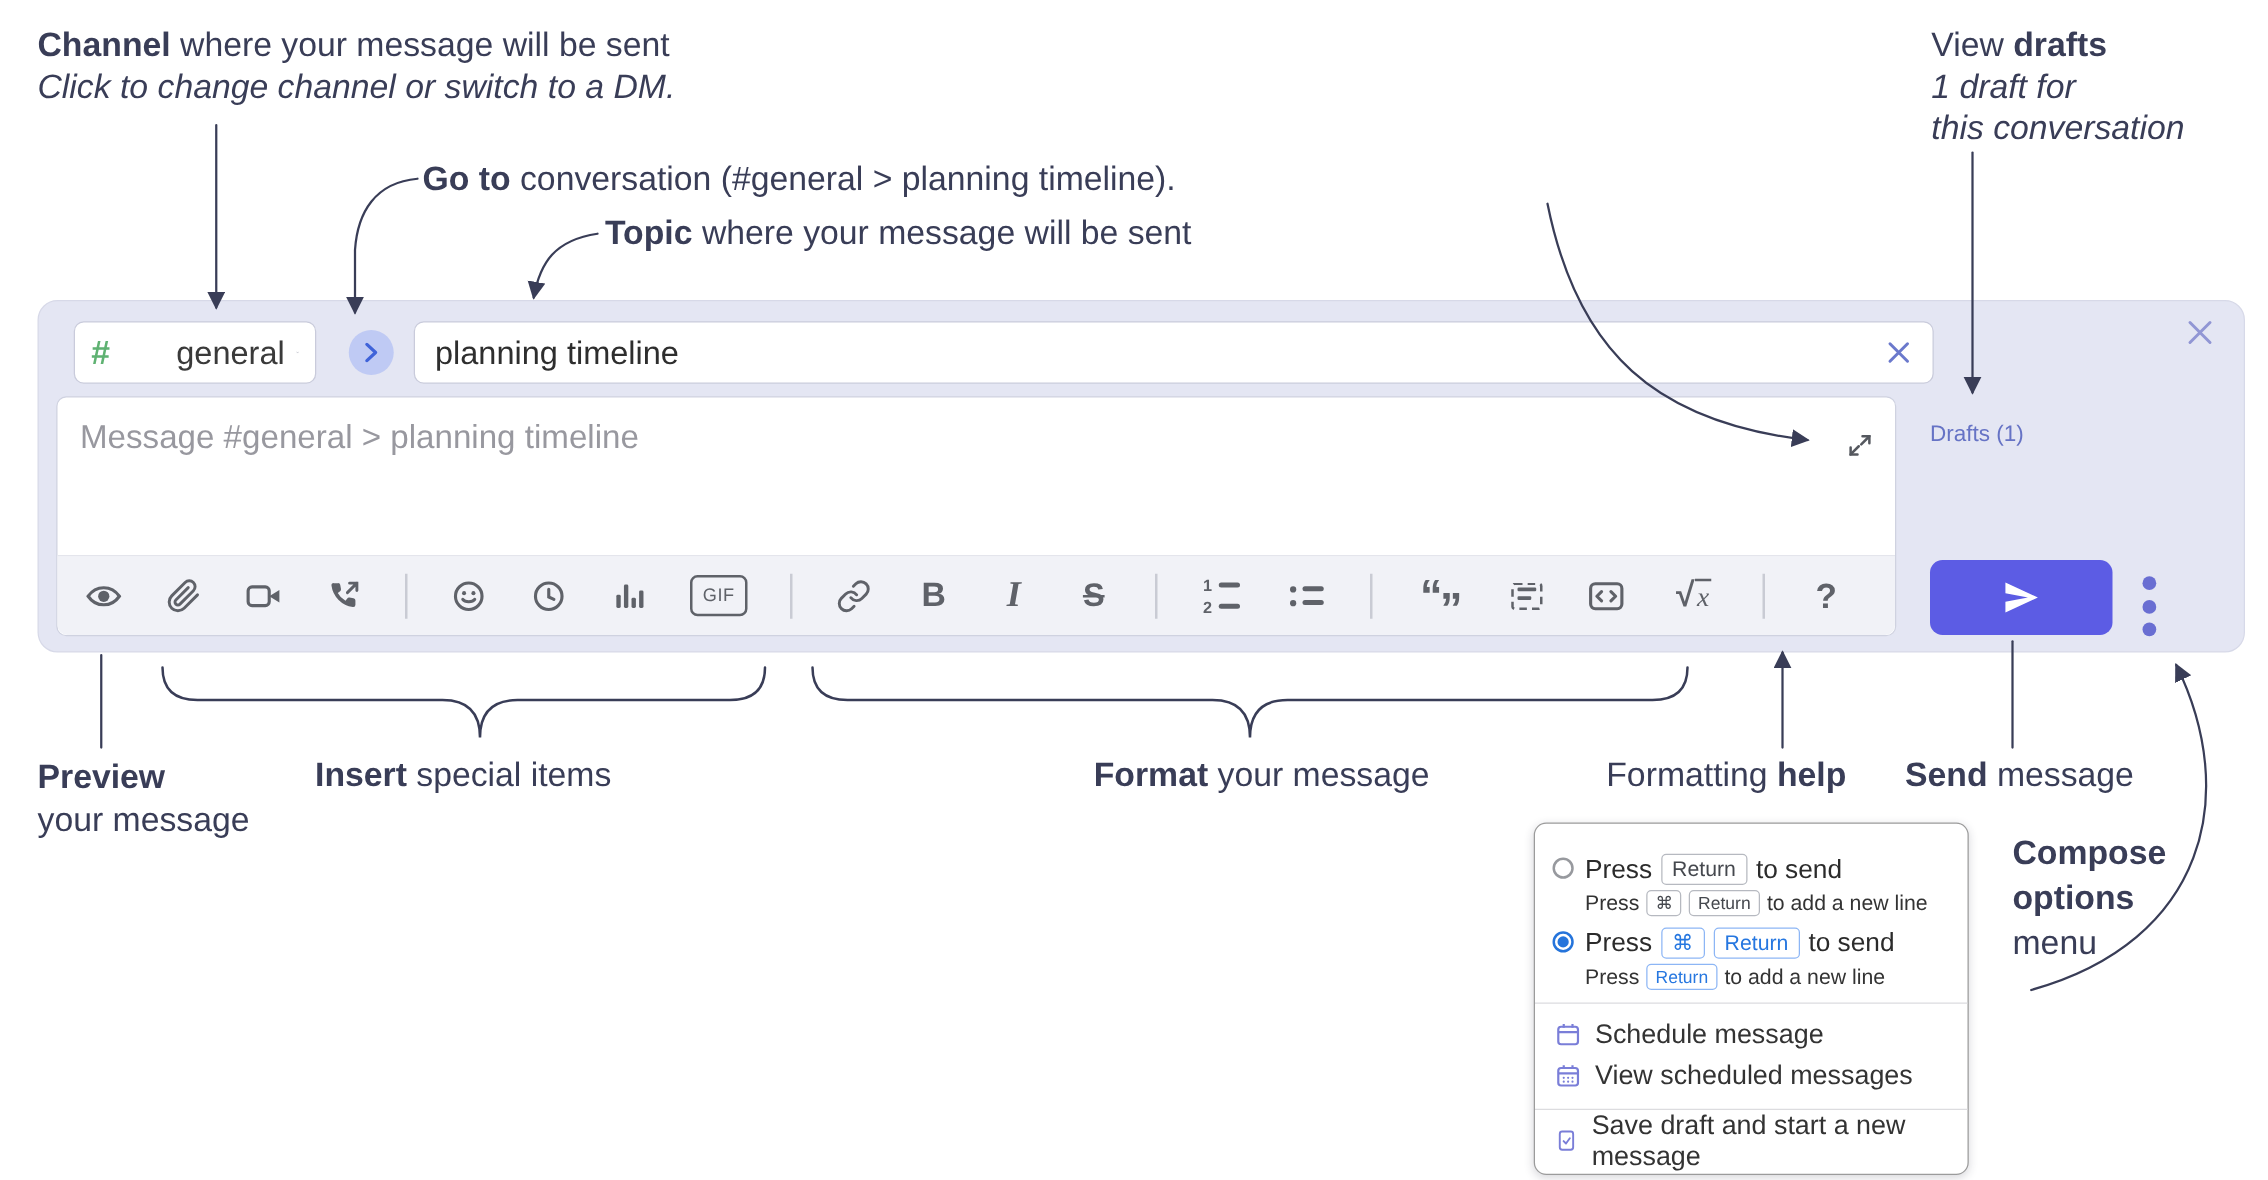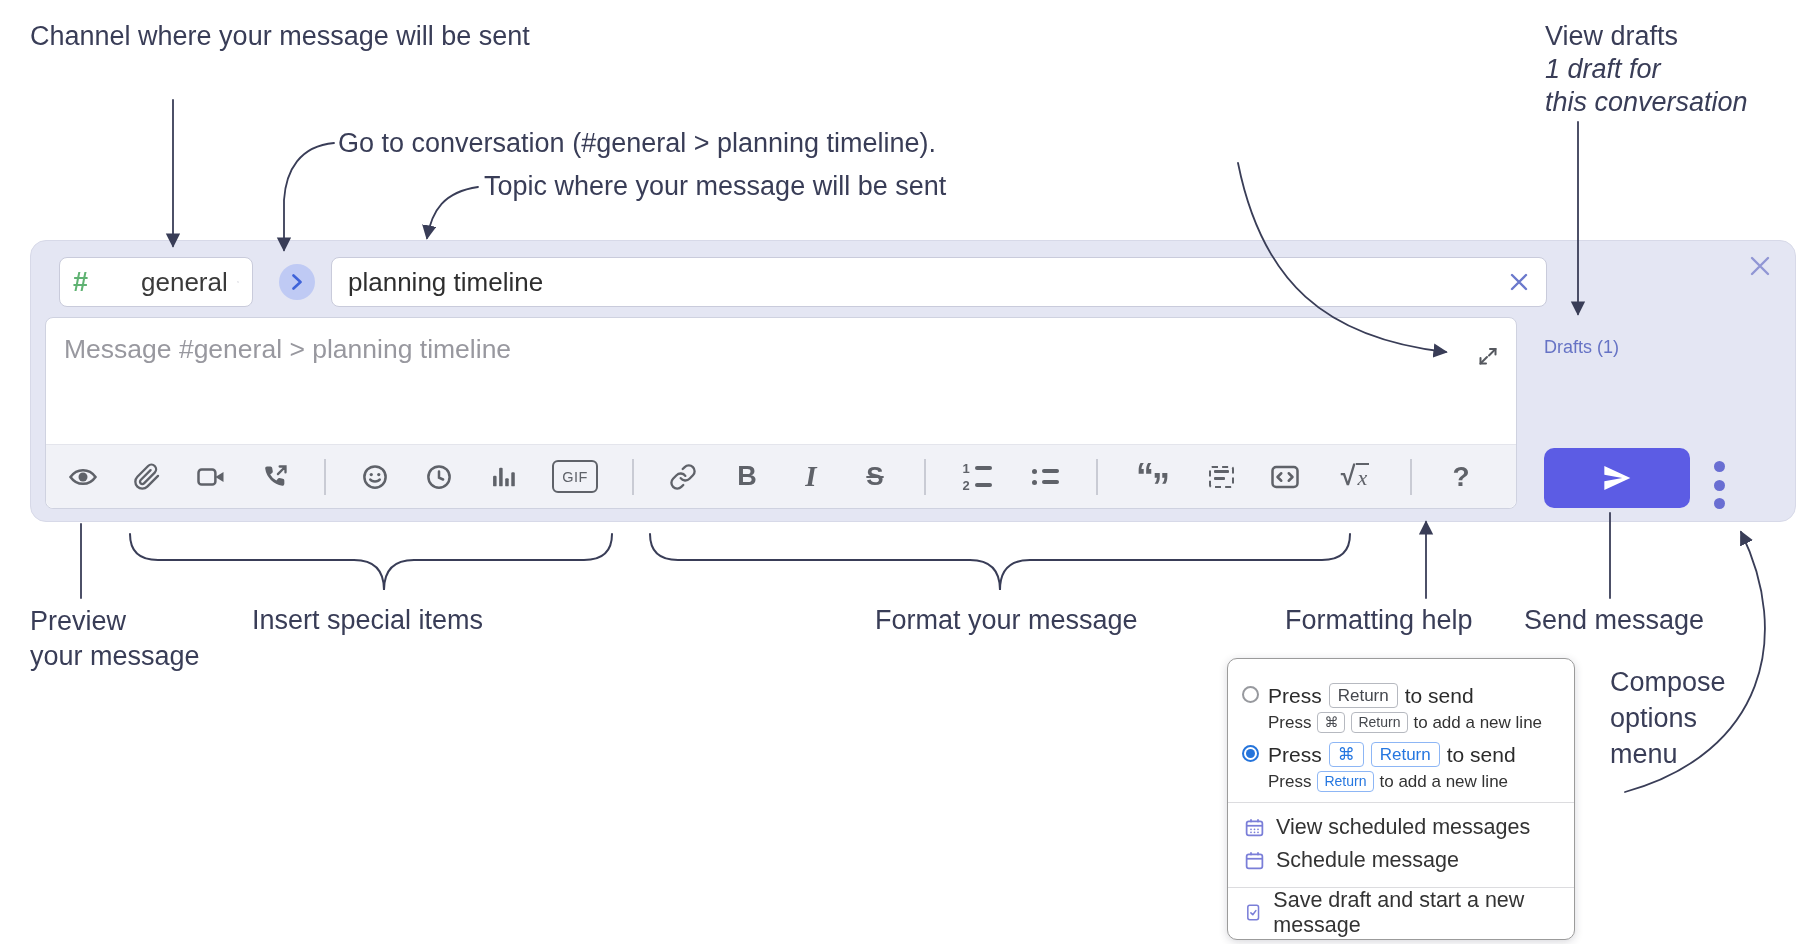--- a/index.html
+++ b/index.html
@@ -1,19 +1,19 @@
 <!DOCTYPE html>
 <html><head>
 <meta charset="utf-8">
 <style>
   html,body{margin:0;padding:0;background:#fff;}
   .canvas{position:relative;width:1814px;height:944px;background:#fff;overflow:hidden;
           font-family:"Liberation Sans","DejaVu Sans",sans-serif;color:#393d57;}
   .ann{position:absolute;font-size:27px;line-height:33px;color:#393d57;white-space:nowrap;}
-  .ann b{font-weight:400;}
+  .ann b{font-weight:700;}
   .ann .it{font-style:italic;}
   .overlay{position:absolute;left:0;top:0;width:1814px;height:944px;pointer-events:none;z-index:20;}
 
   
   .compose{position:absolute;left:30px;top:240px;width:1766px;height:282px;background:#e4e6f3;
            border:1px solid #d7d9e8;border-radius:16px;box-sizing:border-box;z-index:5;}
   .close-x{position:absolute;right:22px;top:12px;width:26px;height:26px;cursor:pointer;}
 
   .row1{position:absolute;left:0;top:16px;height:50px;width:100%;}
   .chan{position:absolute;left:28px;top:0;width:194px;height:50px;background:#fff;border:1px solid #c9cbdb;
@@ -80,20 +80,21 @@
   .mdiv{border-top:1px solid #dcdcdf;margin:10px 0 8px;}
   .mitem{display:flex;align-items:center;gap:11px;padding-left:16px;height:33px;font-size:21.5px;color:#333;cursor:pointer;}
 </style>
 </head>
 <body>
 
 <div class="canvas">
 
   <div class="ann" style="left:30px;top:20px;">
     <div><b>Channel</b><span> where your message will be sent</span></div>
+    <div class="it">Click to change channel or switch to a DM.</div>
   </div>
 
   <div class="ann" style="left:484px;top:170px;">
     <b>Topic</b><span> where your message will be sent</span>
   </div>
 
   <div class="ann" style="left:338px;top:127px;">
     <b>Go to</b><span> conversation (#general &gt; planning timeline).</span>
   </div>
 
@@ -330,38 +331,38 @@
             <span>to add a new line</span>
           </span>
       </span>
     </div>
     <div class="mdiv"></div>
     <div class="mitem">
       <svg width="21" height="21" viewBox="0 0 24 24" fill="none" stroke="#7a7ed8" stroke-width="2">
           <rect x="3" y="5" width="18" height="16" rx="2.5"></rect>
           <path d="M3 10 H21"></path>
           <path d="M8 2.5 V6 M16 2.5 V6"></path>
+        </svg>
+      <span>Schedule message</span>
+    </div>
+    <div class="mitem">
+      <svg width="21" height="21" viewBox="0 0 24 24" fill="none" stroke="#7a7ed8" stroke-width="2">
+          <rect x="3" y="5" width="18" height="16" rx="2.5"></rect>
+          <path d="M3 10 H21"></path>
+          <path d="M8 2.5 V6 M16 2.5 V6"></path>
           <g fill="#7a7ed8" stroke="none">
             <circle cx="8" cy="14" r="1"></circle>
             <circle cx="12" cy="14" r="1"></circle>
             <circle cx="16" cy="14" r="1"></circle>
             <circle cx="8" cy="17.5" r="1"></circle>
             <circle cx="12" cy="17.5" r="1"></circle>
             <circle cx="16" cy="17.5" r="1"></circle>
           </g>
         </svg>
       <span>View scheduled messages</span>
-    </div>
-    <div class="mitem">
-      <svg width="21" height="21" viewBox="0 0 24 24" fill="none" stroke="#7a7ed8" stroke-width="2">
-          <rect x="3" y="5" width="18" height="16" rx="2.5"></rect>
-          <path d="M3 10 H21"></path>
-          <path d="M8 2.5 V6 M16 2.5 V6"></path>
-        </svg>
-      <span>Schedule message</span>
     </div>
     <div class="mdiv"></div>
     <div class="mitem" style="margin-bottom:10px;">
       <svg width="21" height="21" viewBox="0 0 24 24" fill="none" stroke="#7a7ed8" stroke-width="2">
           <rect x="5" y="2.5" width="14" height="19" rx="2.5"></rect>
           <polyline points="9,12.5 11.5,15 15.5,9.5" stroke-linecap="round" stroke-linejoin="round"></polyline>
         </svg>
       <span>Save draft and start a new message</span>
     </div>
   </div>

